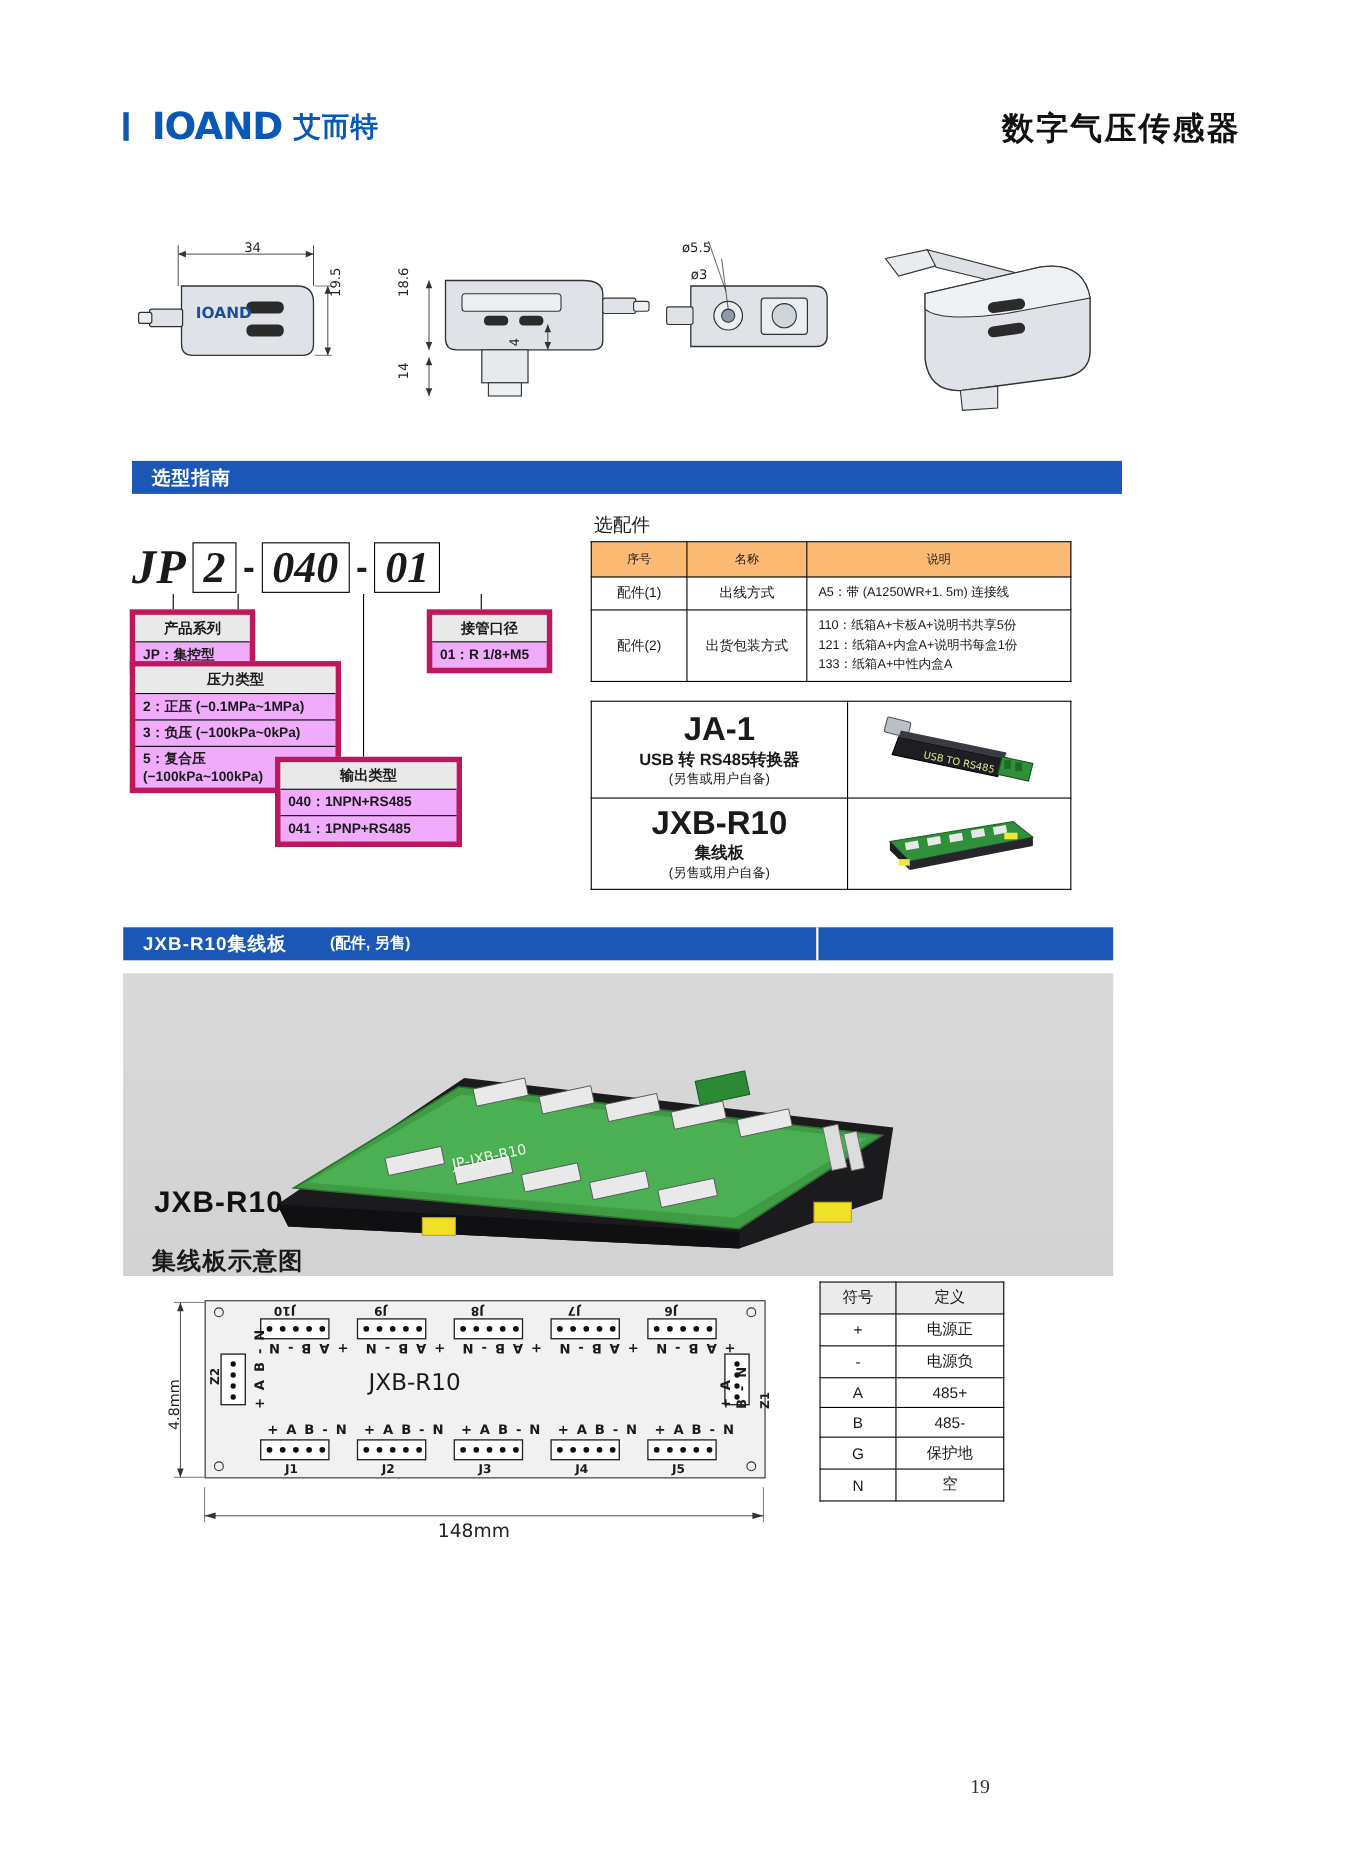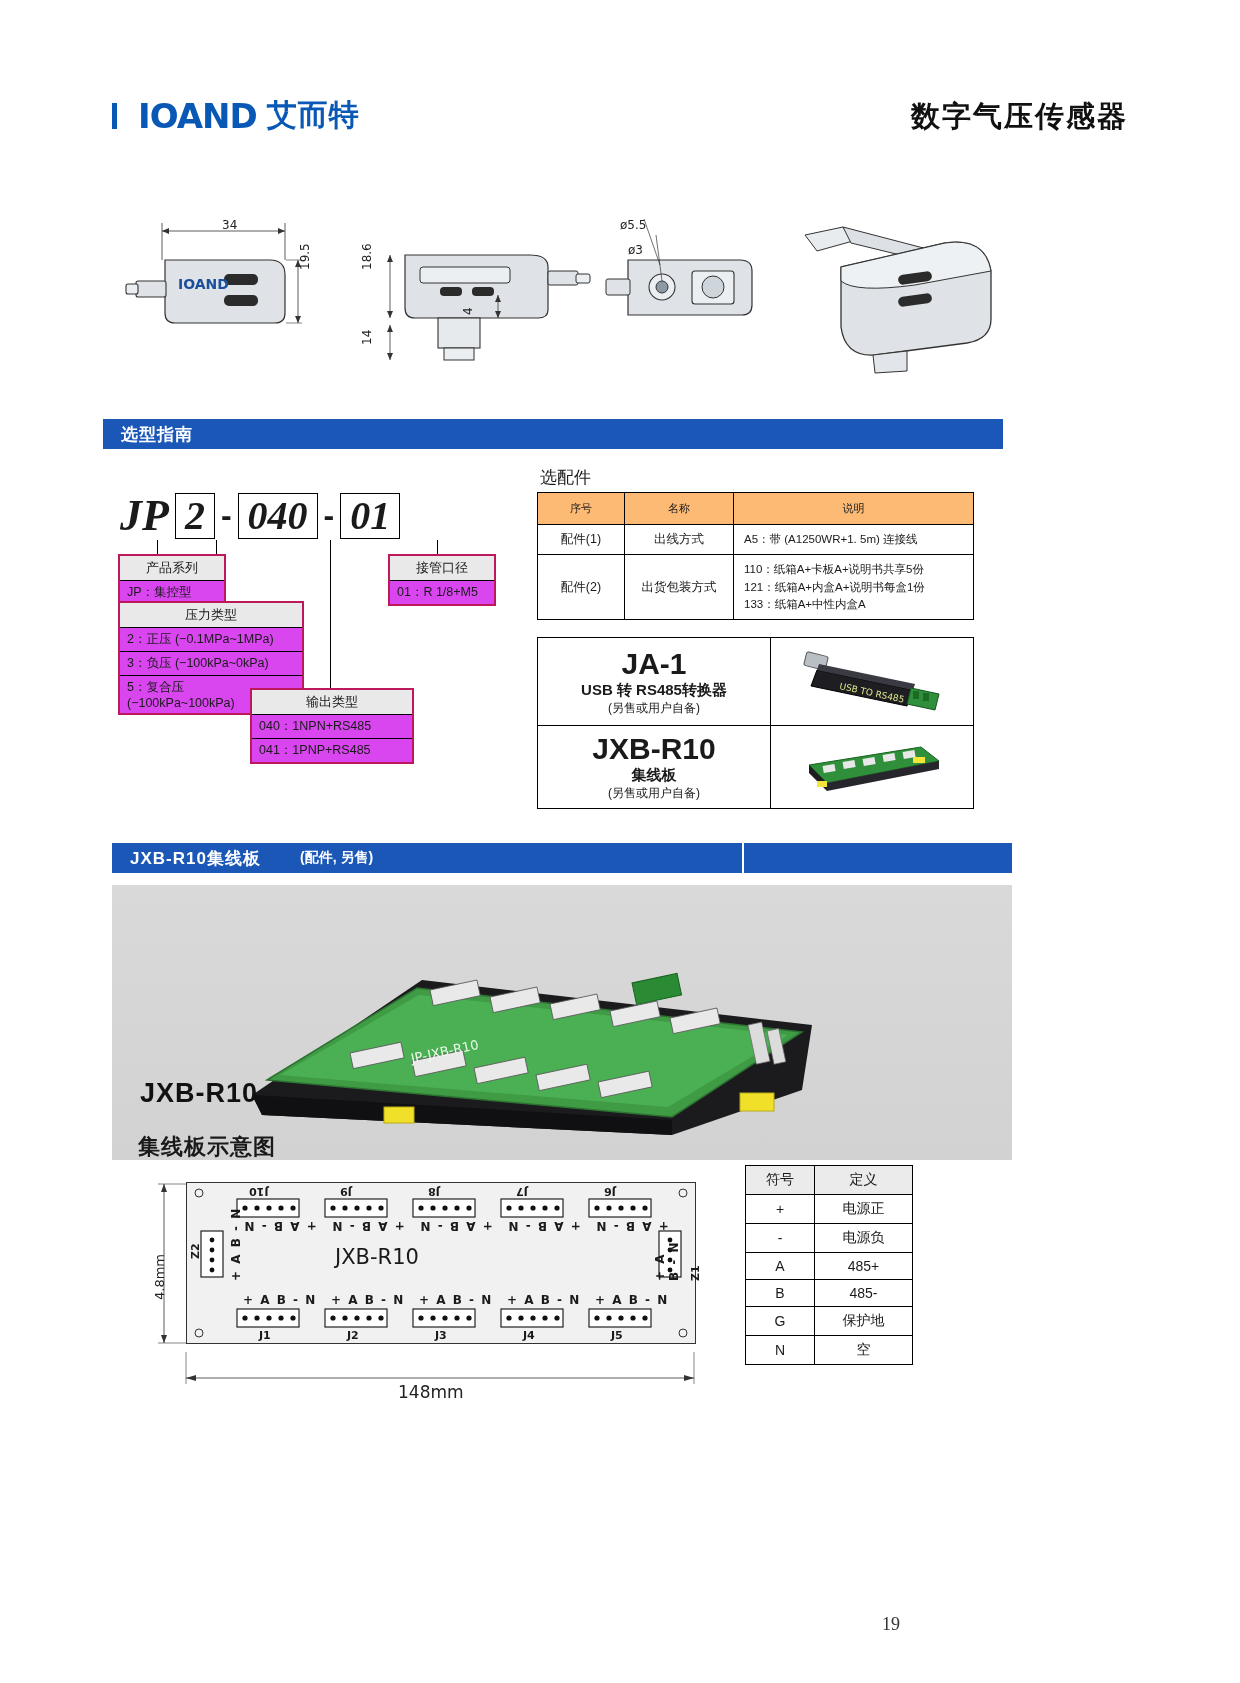--- a/index.html
+++ b/index.html
@@ -10,21 +10,21 @@
     color:#1a1a1a;
     position:relative;
     overflow:hidden;
   }
   .page{position:relative;width:1000px;height:1683px;}
 
   
   .header{position:absolute;left:112px;top:95px;width:1016px;height:46px;}
   .logo{position:absolute;left:0;top:0;display:flex;align-items:center;gap:4px;}
   .logo-mark{font-size:34px;font-weight:bold;color:#0a58b5;letter-spacing:-1px;font-family:"DejaVu Sans",sans-serif;}
-  .logo-cn{font-size:30px;font-weight:bold;color:#0a58b5;margin-left:6px;letter-spacing:1px;}
+  .logo-cn{font-size:25px;font-weight:bold;color:#0a58b5;margin-left:6px;letter-spacing:1px;}
   .doc-title{position:absolute;right:0;top:2px;font-size:29px;font-weight:bold;letter-spacing:2px;color:#111;}
 
   
   .bar{position:absolute;height:30px;background:#1a57b7;}
   .bar .bar-title{position:absolute;left:18px;top:4px;color:#fff;font-size:17px;font-weight:bold;letter-spacing:1px;}
   .bar .bar-sub{position:absolute;top:6px;color:#fff;font-size:14px;font-weight:bold;}
 
   .bar-white-tail{position:absolute;background:#fff;height:30px;}
 
   
@@ -33,21 +33,21 @@
 
   
   .draw{position:absolute;}
 
   
   .code-row{position:absolute;left:120px;top:490px;display:flex;align-items:center;gap:6px;}
   .code-it{font-style:italic;font-size:44px;font-weight:bold;font-family:"Liberation Serif",serif;}
   .code-box{border:1.5px solid #000;padding:1px 9px;font-size:40px;font-weight:bold;font-family:"Liberation Serif",serif;font-style:italic;line-height:1.05;}
   .code-dash{font-size:32px;font-weight:bold;}
 
-  .lbl-box{position:absolute;border:2px solid #be185d;background:#d946ef;}
+  .lbl-box{position:absolute;border:5px solid #be185d;background:#f0abfc;font-weight:bold;}
   .lbl-box .hd{border-bottom:1px solid #000;background:#e9e9e9;text-align:center;font-size:13px;padding:3px 6px;}
   .lbl-box .rw{border-bottom:1px solid #000;font-size:12.5px;padding:3px 7px;}
   .lbl-box .rw:last-child{border-bottom:none;}
 
   .vline{position:absolute;background:#000;width:1px;}
 
   
   table{border-collapse:collapse;}
   .opt-tbl{position:absolute;left:537px;top:492px;width:437px;font-size:12.5px;}
   .opt-tbl th,.opt-tbl td{border:1px solid #000;padding:6px 6px;text-align:center;vertical-align:middle;}
@@ -159,21 +159,21 @@
   <svg class="draw" style="left:795px;top:215px;" width="220" height="160">
     <path d="M10 20 L48 12 L58 26 L22 36 Z" fill="#e9ecef" stroke="#333" stroke-width="1"></path>
     <path d="M48 12 L140 36 L138 48 L56 28 Z" fill="#dde1e5" stroke="#333" stroke-width="1"></path>
     <path d="M46 52 L150 28 Q190 22 196 56 L196 104 Q196 124 172 128 L80 140 Q50 142 46 112 Z" fill="#dfe3e7" stroke="#333" stroke-width="1.3"></path>
     <path d="M46 52 L150 28 Q190 22 196 56 L120 70 Q60 78 46 66 Z" fill="#eef1f3" stroke="#333" stroke-width="1"></path>
     <rect x="103" y="58" width="34" height="10" rx="5" fill="#2b2b2b" transform="rotate(-8 120 63)"></rect>
     <rect x="103" y="80" width="34" height="10" rx="5" fill="#2b2b2b" transform="rotate(-8 120 85)"></rect>
     <path d="M78 140 L112 136 L112 156 L80 158 Z" fill="#e2e6ea" stroke="#333" stroke-width="1"></path>
   </svg>
 
-  <div class="bar" style="left:103px;top:419px;width:900px;font-family:Liberation Mono, monospace;">
+  <div class="bar" style="left:120px;top:419px;width:900px;font-family:Liberation Mono, monospace;">
     <span class="bar-title">选型指南</span>
   </div>
 
   <div class="code-row">
     <span class="code-it">JP</span>
     <span class="code-box">2</span>
     <span class="code-dash">-</span>
     <span class="code-box">040</span>
     <span class="code-dash">-</span>
     <span class="code-box">01</span>

